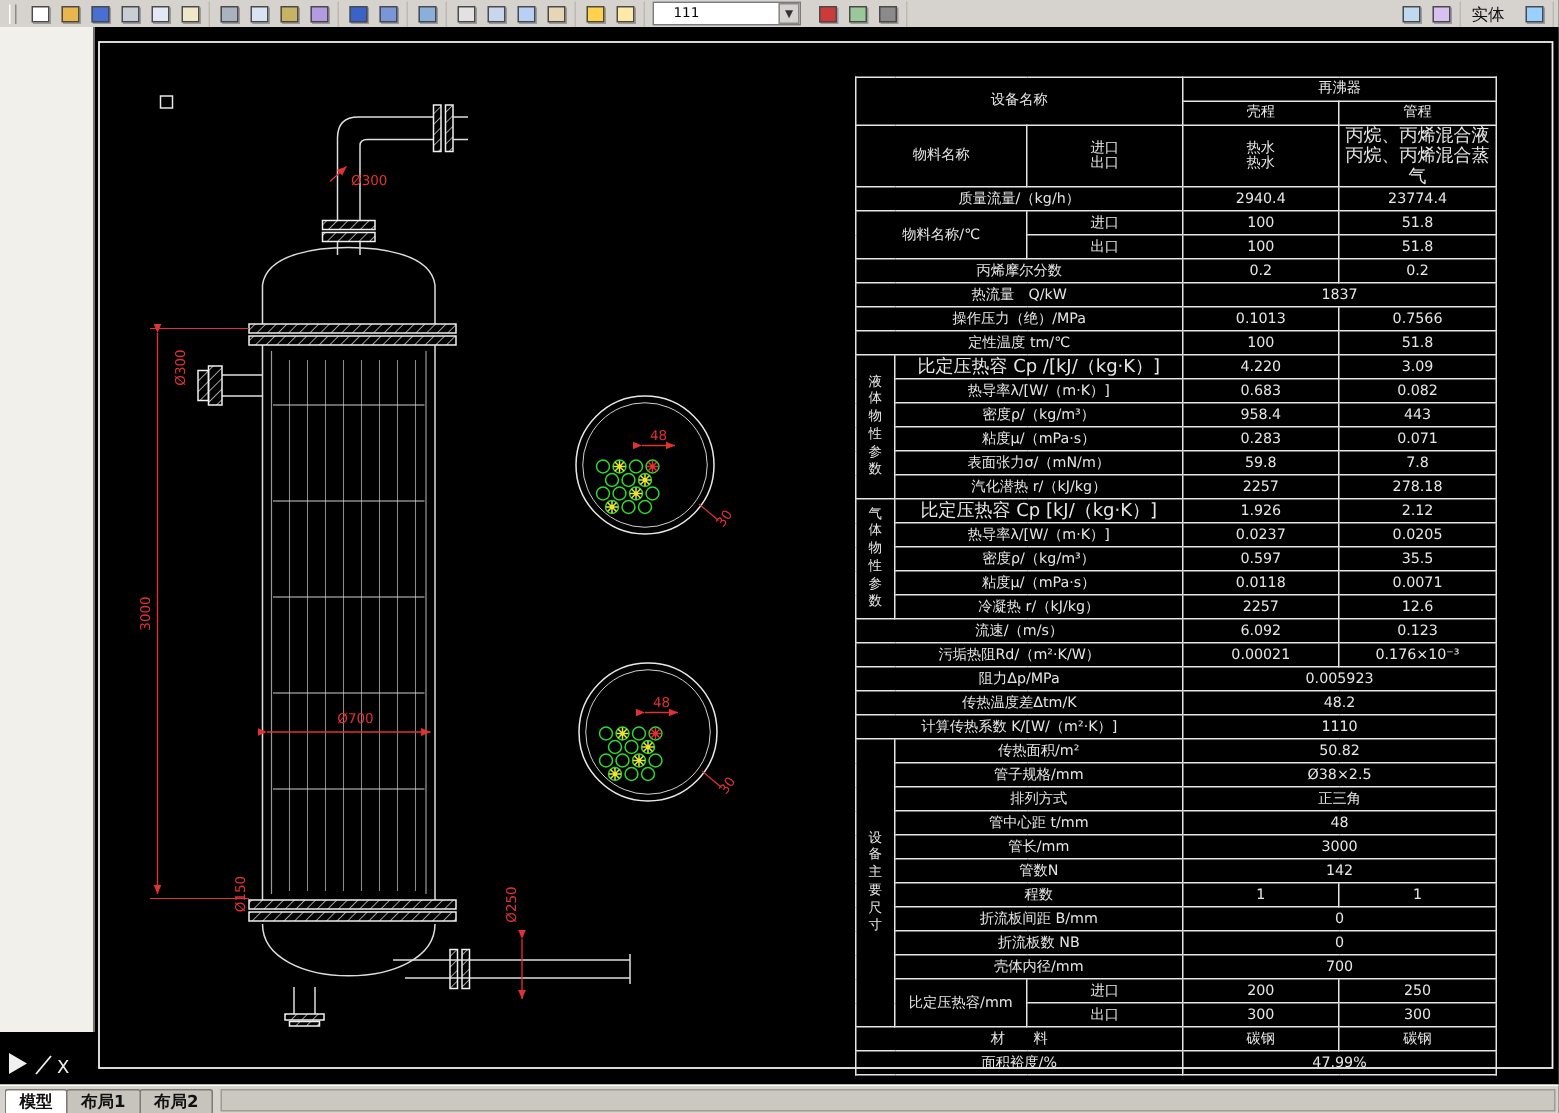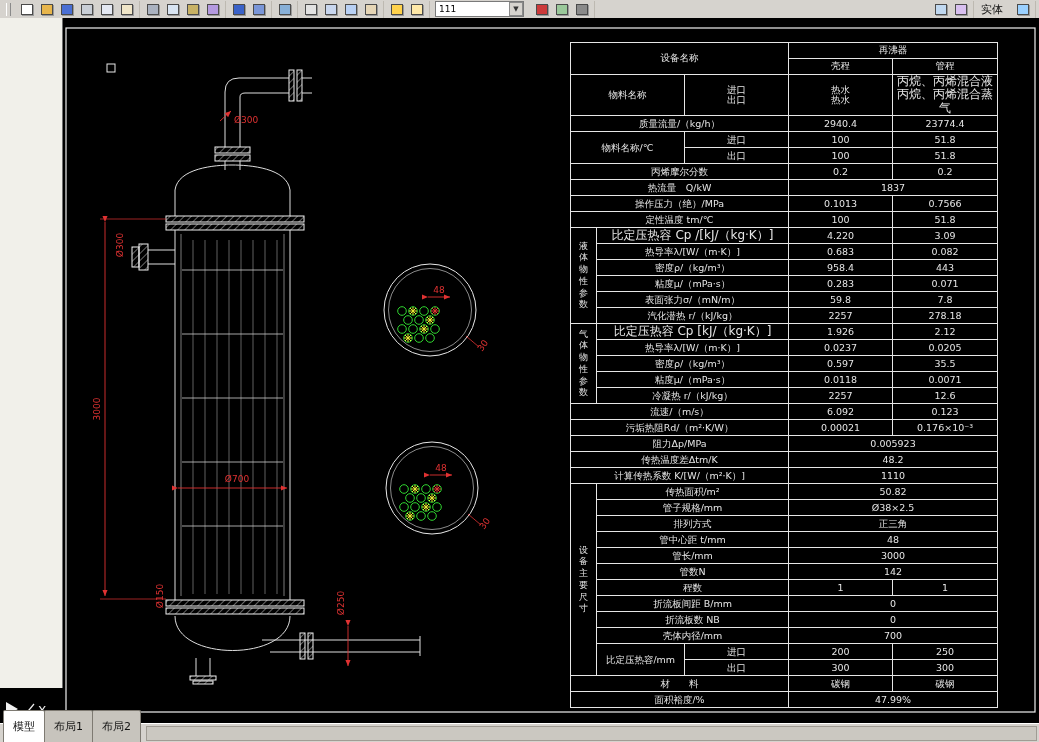--- a/index.html
+++ b/index.html
@@ -12,52 +12,52 @@
   .toolbar{
     position:absolute;top:0;left:0;right:0;height:18px;
     background:#d6d3ce;border-bottom:1px solid #918d85;
     display:flex;align-items:center;padding:0 3px;white-space:nowrap;
   }
   .tgrip{width:3px;height:13px;border-left:1px solid #ffffff;border-right:1px solid #8a8a8a;margin:0 3px;}
   .tgroup{display:flex;align-items:center;gap:1px;padding:0 3px;border-right:1px solid #bdb9b1;height:17px;}
   .ticon{width:17px;height:15px;display:flex;align-items:center;justify-content:center;border:1px solid transparent;}
   .ticon i{display:block;width:10px;height:9px;border:1px solid #4a4a4a;box-shadow:1px 1px 0 #9a9a9a;}
   .tcombo{width:84px;height:14px;background:#ffffff;border:1px solid #7a7a7a;
-    display:flex;align-items:center;font-size:9px;color:#000;padding-left:3px;margin:0 5px;}
+    display:flex;align-items:center;font-size:9px;color:#000;padding-left:13px;margin:0 5px;}
   .tcombo b{flex:1;font-weight:normal;text-align:left;}
   .tcombo em{font-style:normal;font-size:7px;line-height:12px;height:12px;width:12px;text-align:center;
     background:#d6d3ce;border:1px solid #8a8a8a;color:#333;}
   .tlabel{font-size:11px;color:#111;margin:0 7px;}
   .tspacer{flex:1;}
   
   .canvas{position:absolute;top:18px;left:0;right:0;bottom:18px;background:#000;}
   .leftpanel{position:absolute;left:0;top:0;width:62px;height:670px;background:#f1f0ea;border-right:1px solid #6e6e6e;}
   svg.drawing{position:absolute;left:0;top:0;}
   .dim{font-size:9px;fill:#e03232;font-family:"DejaVu Sans",sans-serif;}
   .wtx{fill:#f0f0f0;font-family:"DejaVu Sans",sans-serif;}
   
   .twrap{position:absolute;left:570px;top:20px;width:427px;z-index:3;}
   .ttitle{color:#f0f0f0;text-align:center;font-size:13px;letter-spacing:5px;height:18px;line-height:18px;}
-  table.sum{border-collapse:collapse;width:427px;table-layout:fixed;margin-top:4px;}
+  table.sum{border-collapse:collapse;width:427px;table-layout:fixed;margin-top:13px;}
   .sum td{
     border:1px solid #e6e6e6;color:#e6e6e6;font-size:9.5px;text-align:center;
     height:15px;padding:0 1px;line-height:1.12;overflow:hidden;
   }
   .sum td.ml{white-space:pre-line;}
   .sum td.sm{font-size:12px;}
   .sum td.vg{white-space:pre-line;font-size:9px;line-height:1.3;padding:0;}
   
   .tabbar{
     position:absolute;bottom:0;left:0;right:0;height:18px;background:#d6d3ce;
     border-top:1px solid #ffffff;display:flex;align-items:flex-end;padding-left:3px;
   }
   .tab{
-    font-size:11px;color:#111;padding:8px 9px;height:15px;line-height:15px;
+    font-size:11px;color:#111;padding:0 9px;height:15px;line-height:15px;
     background:#c7c4bd;border:1px solid #7e7a72;border-bottom:none;margin-right:-1px;
-    border-top-left-radius:2px;border-top-right-radius:2px;
+    border-top-left-radius:2px;border-top-right-radius:2px;font-weight:bold;
   }
   .tab.active{background:#ffffff;position:relative;z-index:2;}
   .tabfill{flex:1;height:13px;margin:0 2px 1px 6px;background:#cbc8c1;border:1px solid #a09c94;}
 </style>
 </head>
 <body>
 
 <div class="toolbar">
   <span class="tgrip"></span>
   <div id="tb-items" style="display:flex;align-items:center;flex:1;">

